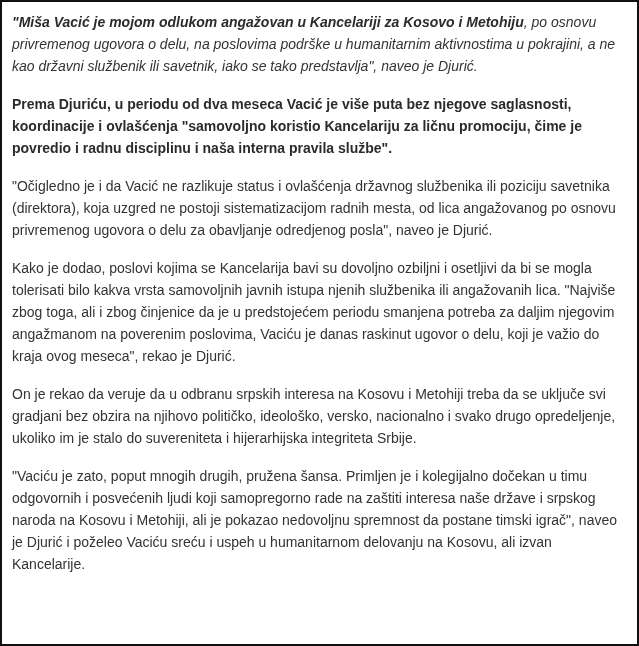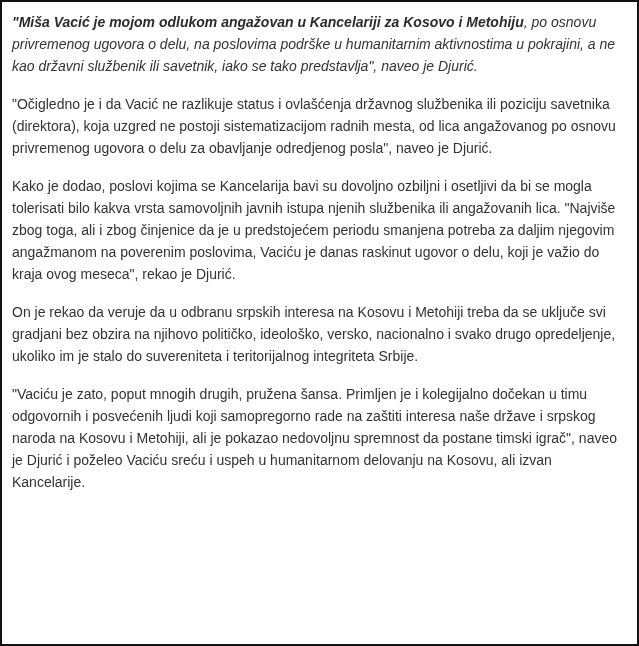--- a/index.html
+++ b/index.html
@@ -39,22 +39,23 @@
   }
 </style>
 </head>
 <body>
 
 <div class="page">
 
   <p class="para italic"><strong>"Miša Vacić je mojom odlukom angažovan u Kancelariji za Kosovo i Metohiju</strong><span>, po osnovu privremenog ugovora o delu, na poslovima podrške u humanitarnim aktivnostima u pokrajini, a ne kao državni službenik ili savetnik, iako se tako predstavlja", naveo je Djurić.</span></p>
 
 
+  <p class="para bold">Prema Djuriću, u periodu od dva meseca Vacić je više puta bez njegove saglasnosti, koordinacije i ovlašćenja "samovoljno koristio Kancelariju za ličnu promociju, čime je povredio i radnu disciplinu i naša interna pravila službe".</p>
 
   <p class="para">"Očigledno je i da Vacić ne razlikuje status i ovlašćenja državnog službenika ili poziciju savetnika (direktora), koja uzgred ne postoji sistematizacijom radnih mesta, od lica angažovanog po osnovu privremenog ugovora o delu za obavljanje odredjenog posla", naveo je Djurić.</p>
 
   <p class="para">Kako je dodao, poslovi kojima se Kancelarija bavi su dovoljno ozbiljni i osetljivi da bi se mogla tolerisati bilo kakva vrsta samovoljnih javnih istupa njenih službenika ili angažovanih lica. "Najviše zbog toga, ali i zbog činjenice da je u predstojećem periodu smanjena potreba za daljim njegovim angažmanom na poverenim poslovima, Vaciću je danas raskinut ugovor o delu, koji je važio do kraja ovog meseca", rekao je Djurić.</p>
 
-  <p class="para">On je rekao da veruje da u odbranu srpskih interesa na Kosovu i Metohiji treba da se uključe svi gradjani bez obzira na njihovo političko, ideološko, versko, nacionalno i svako drugo opredeljenje, ukoliko im je stalo do suvereniteta i teritorijalnog integriteta Srbije.</p>
+  <p class="para">On je rekao da veruje da u odbranu srpskih interesa na Kosovu i Metohiji treba da se uključe svi gradjani bez obzira na njihovo političko, ideološko, versko, nacionalno i svako drugo opredeljenje, ukoliko im je stalo do suvereniteta i hijerarhijska integriteta Srbije.</p>
 
   <p class="para">"Vaciću je zato, poput mnogih drugih, pružena šansa. Primljen je i kolegijalno dočekan u timu odgovornih i posvećenih ljudi koji samopregorno rade na zaštiti interesa naše države i srpskog naroda na Kosovu i Metohiji, ali je pokazao nedovoljnu spremnost da postane timski igrač", naveo je Djurić i poželeo Vaciću sreću i uspeh u humanitarnom delovanju na Kosovu, ali izvan Kancelarije.</p>
 
 </div>
 
 </body></html>

